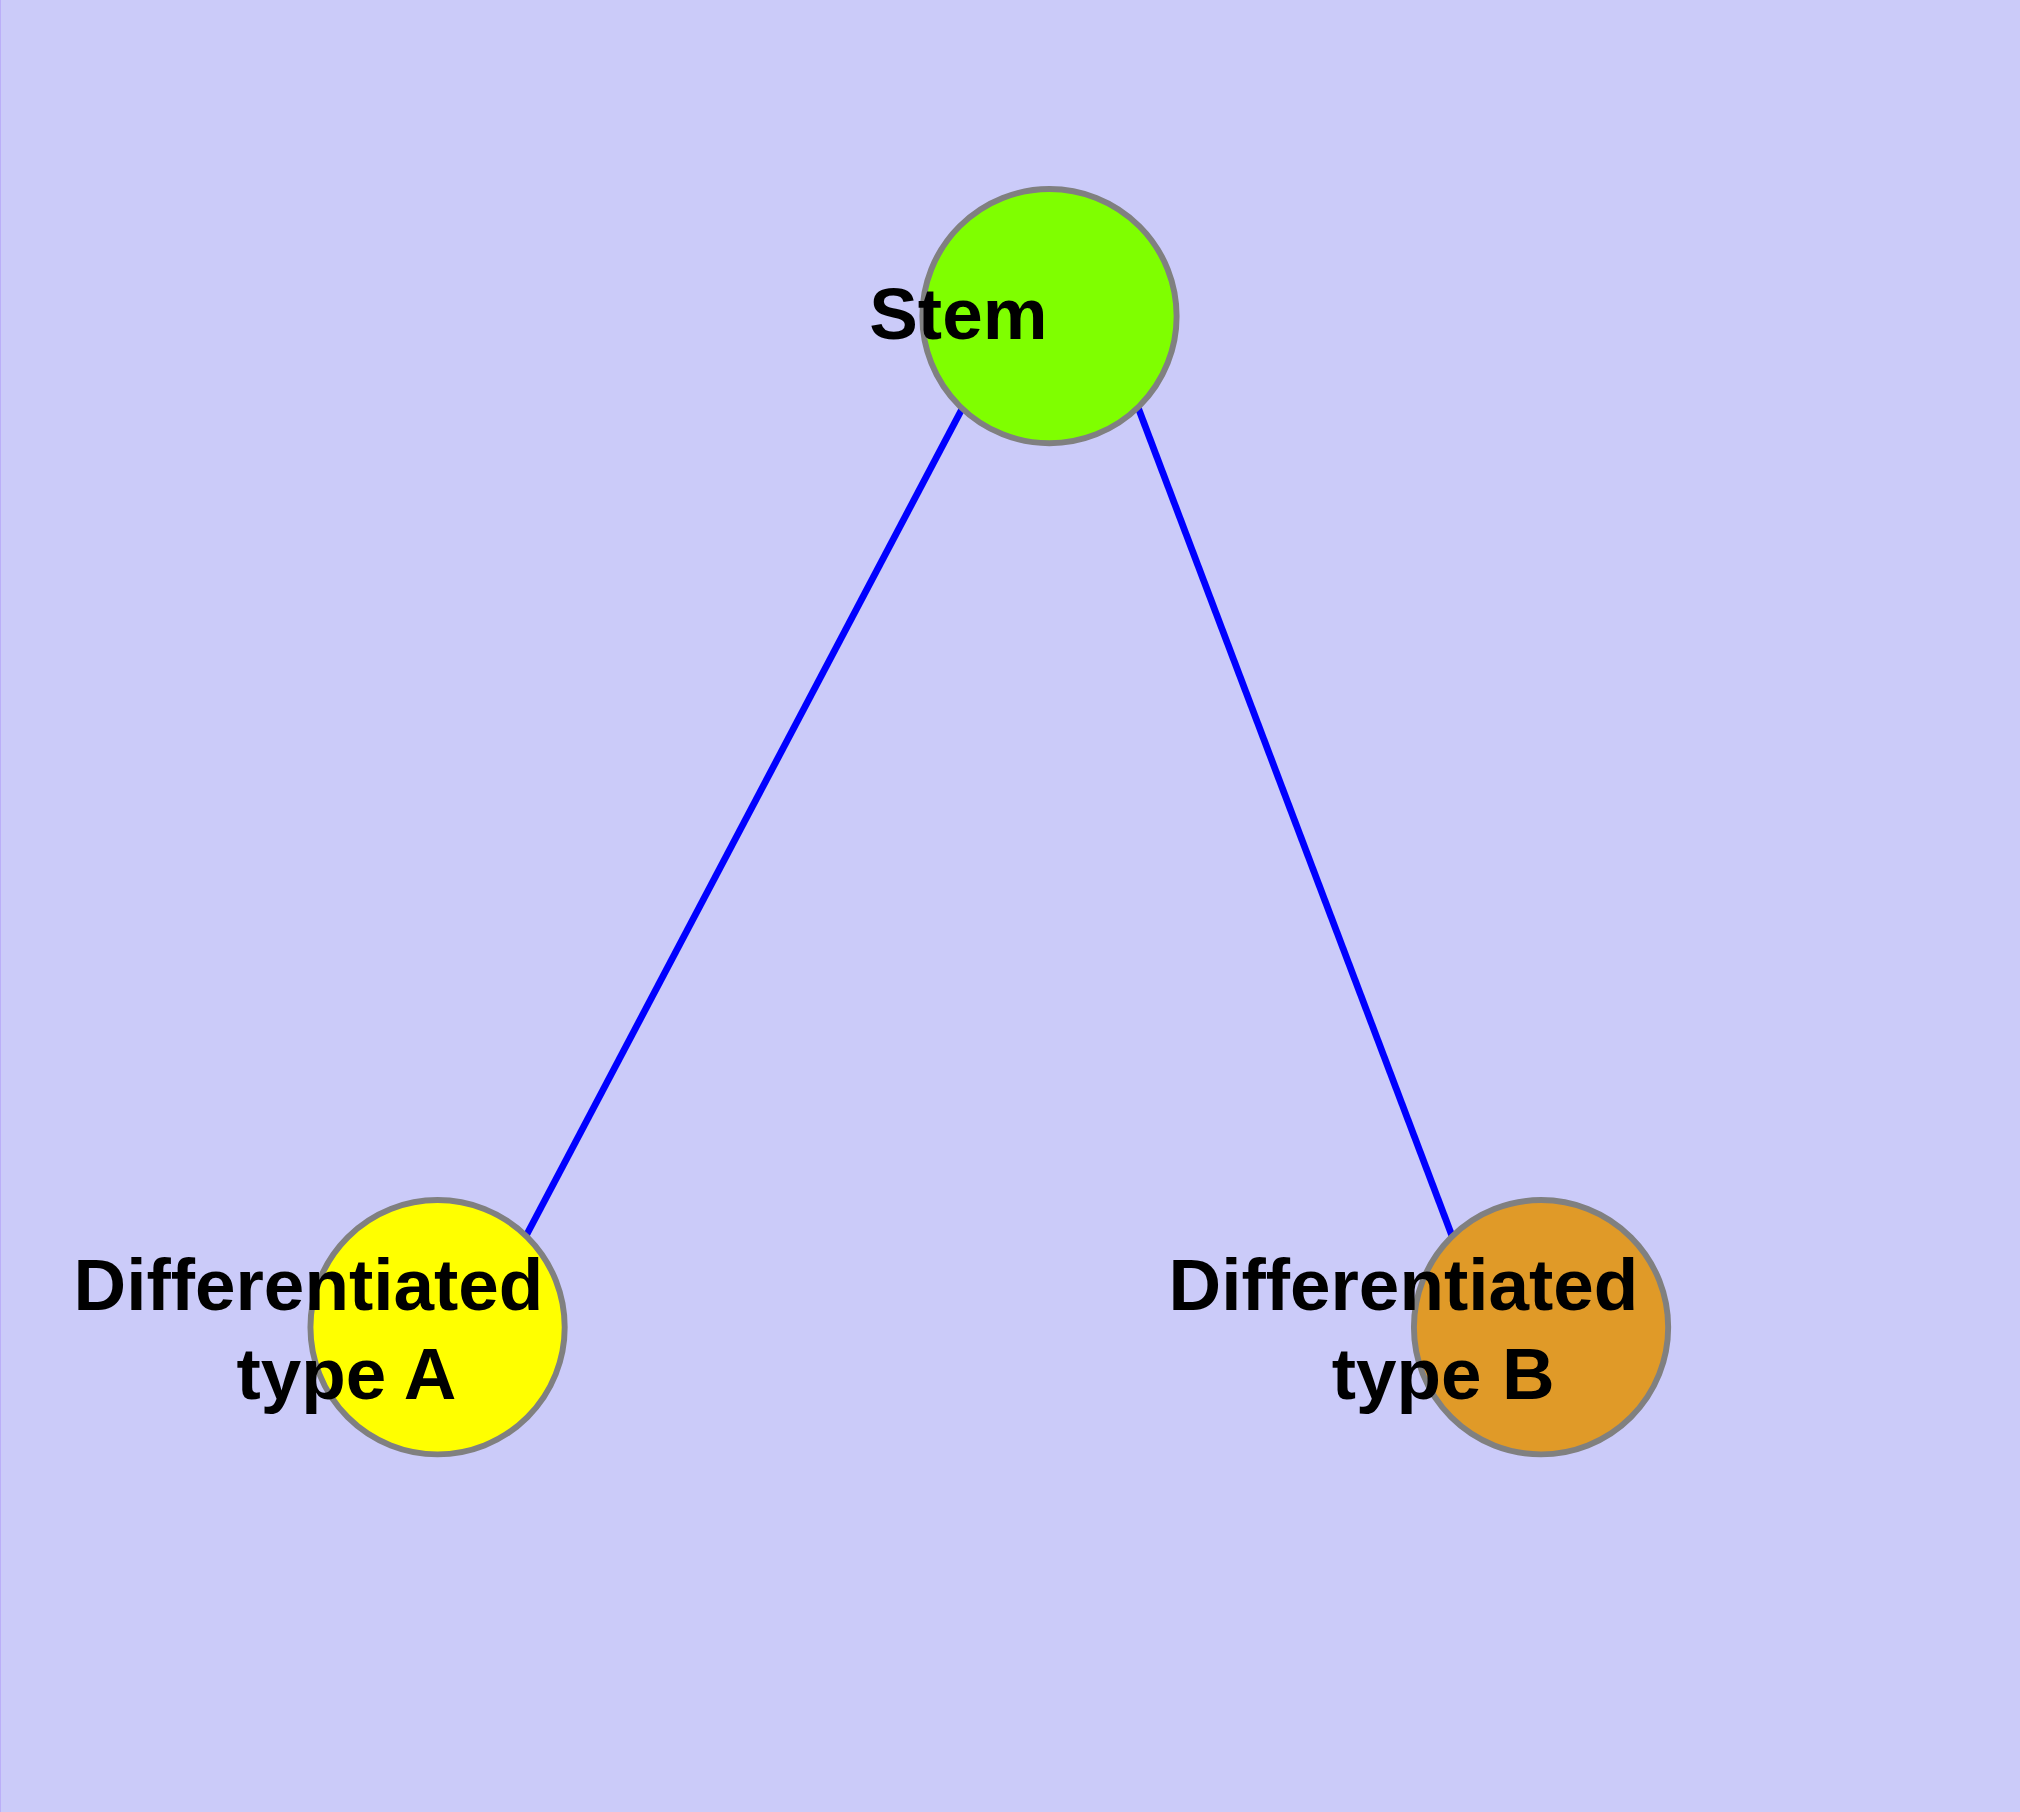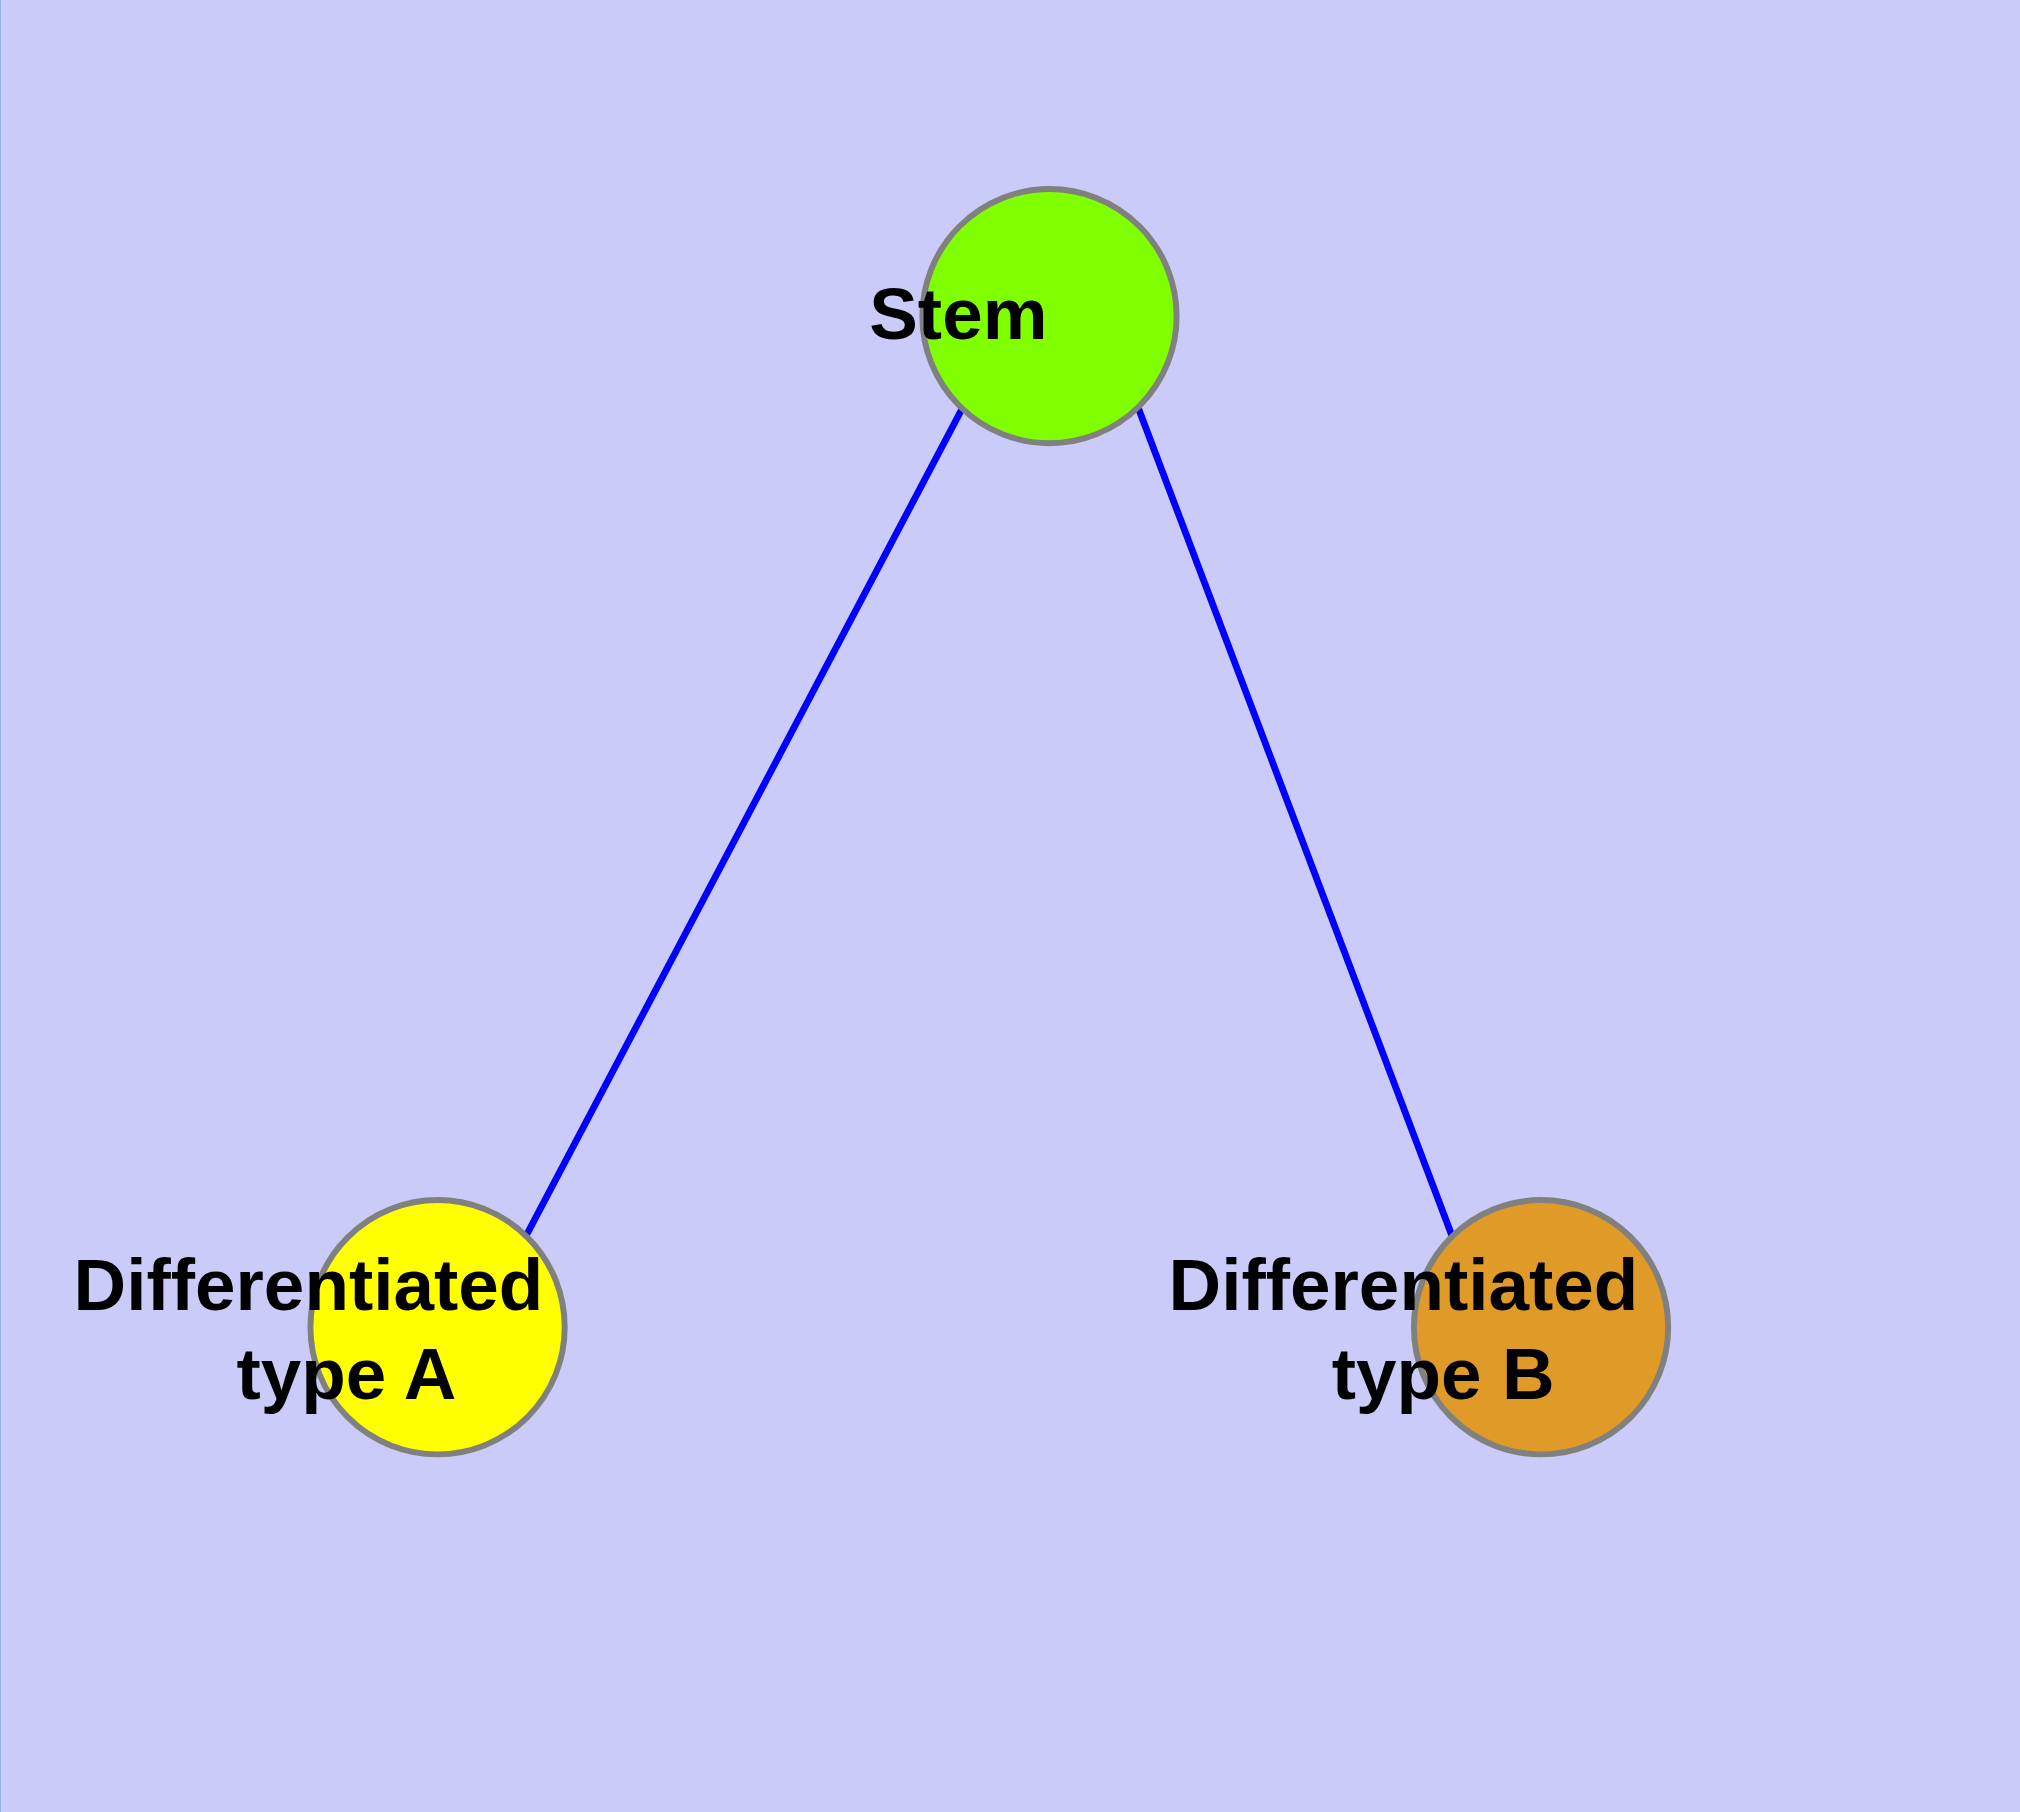--- a/index.html
+++ b/index.html
@@ -4,21 +4,21 @@
 <style>
   html, body {
     margin: 0;
     padding: 0;
     background: #ffffff;
   }
   #stage {
     position: relative;
     width: 2021px;
     height: 1812px;
-    background: #0369a1;
+    background: #8b5cf6;
     overflow: hidden;
     font-family: "Liberation Sans", sans-serif;
   }
   #graph-svg {
     position: absolute;
     left: 0;
     top: 0;
     width: 2021px;
     height: 1812px;
     display: block;

